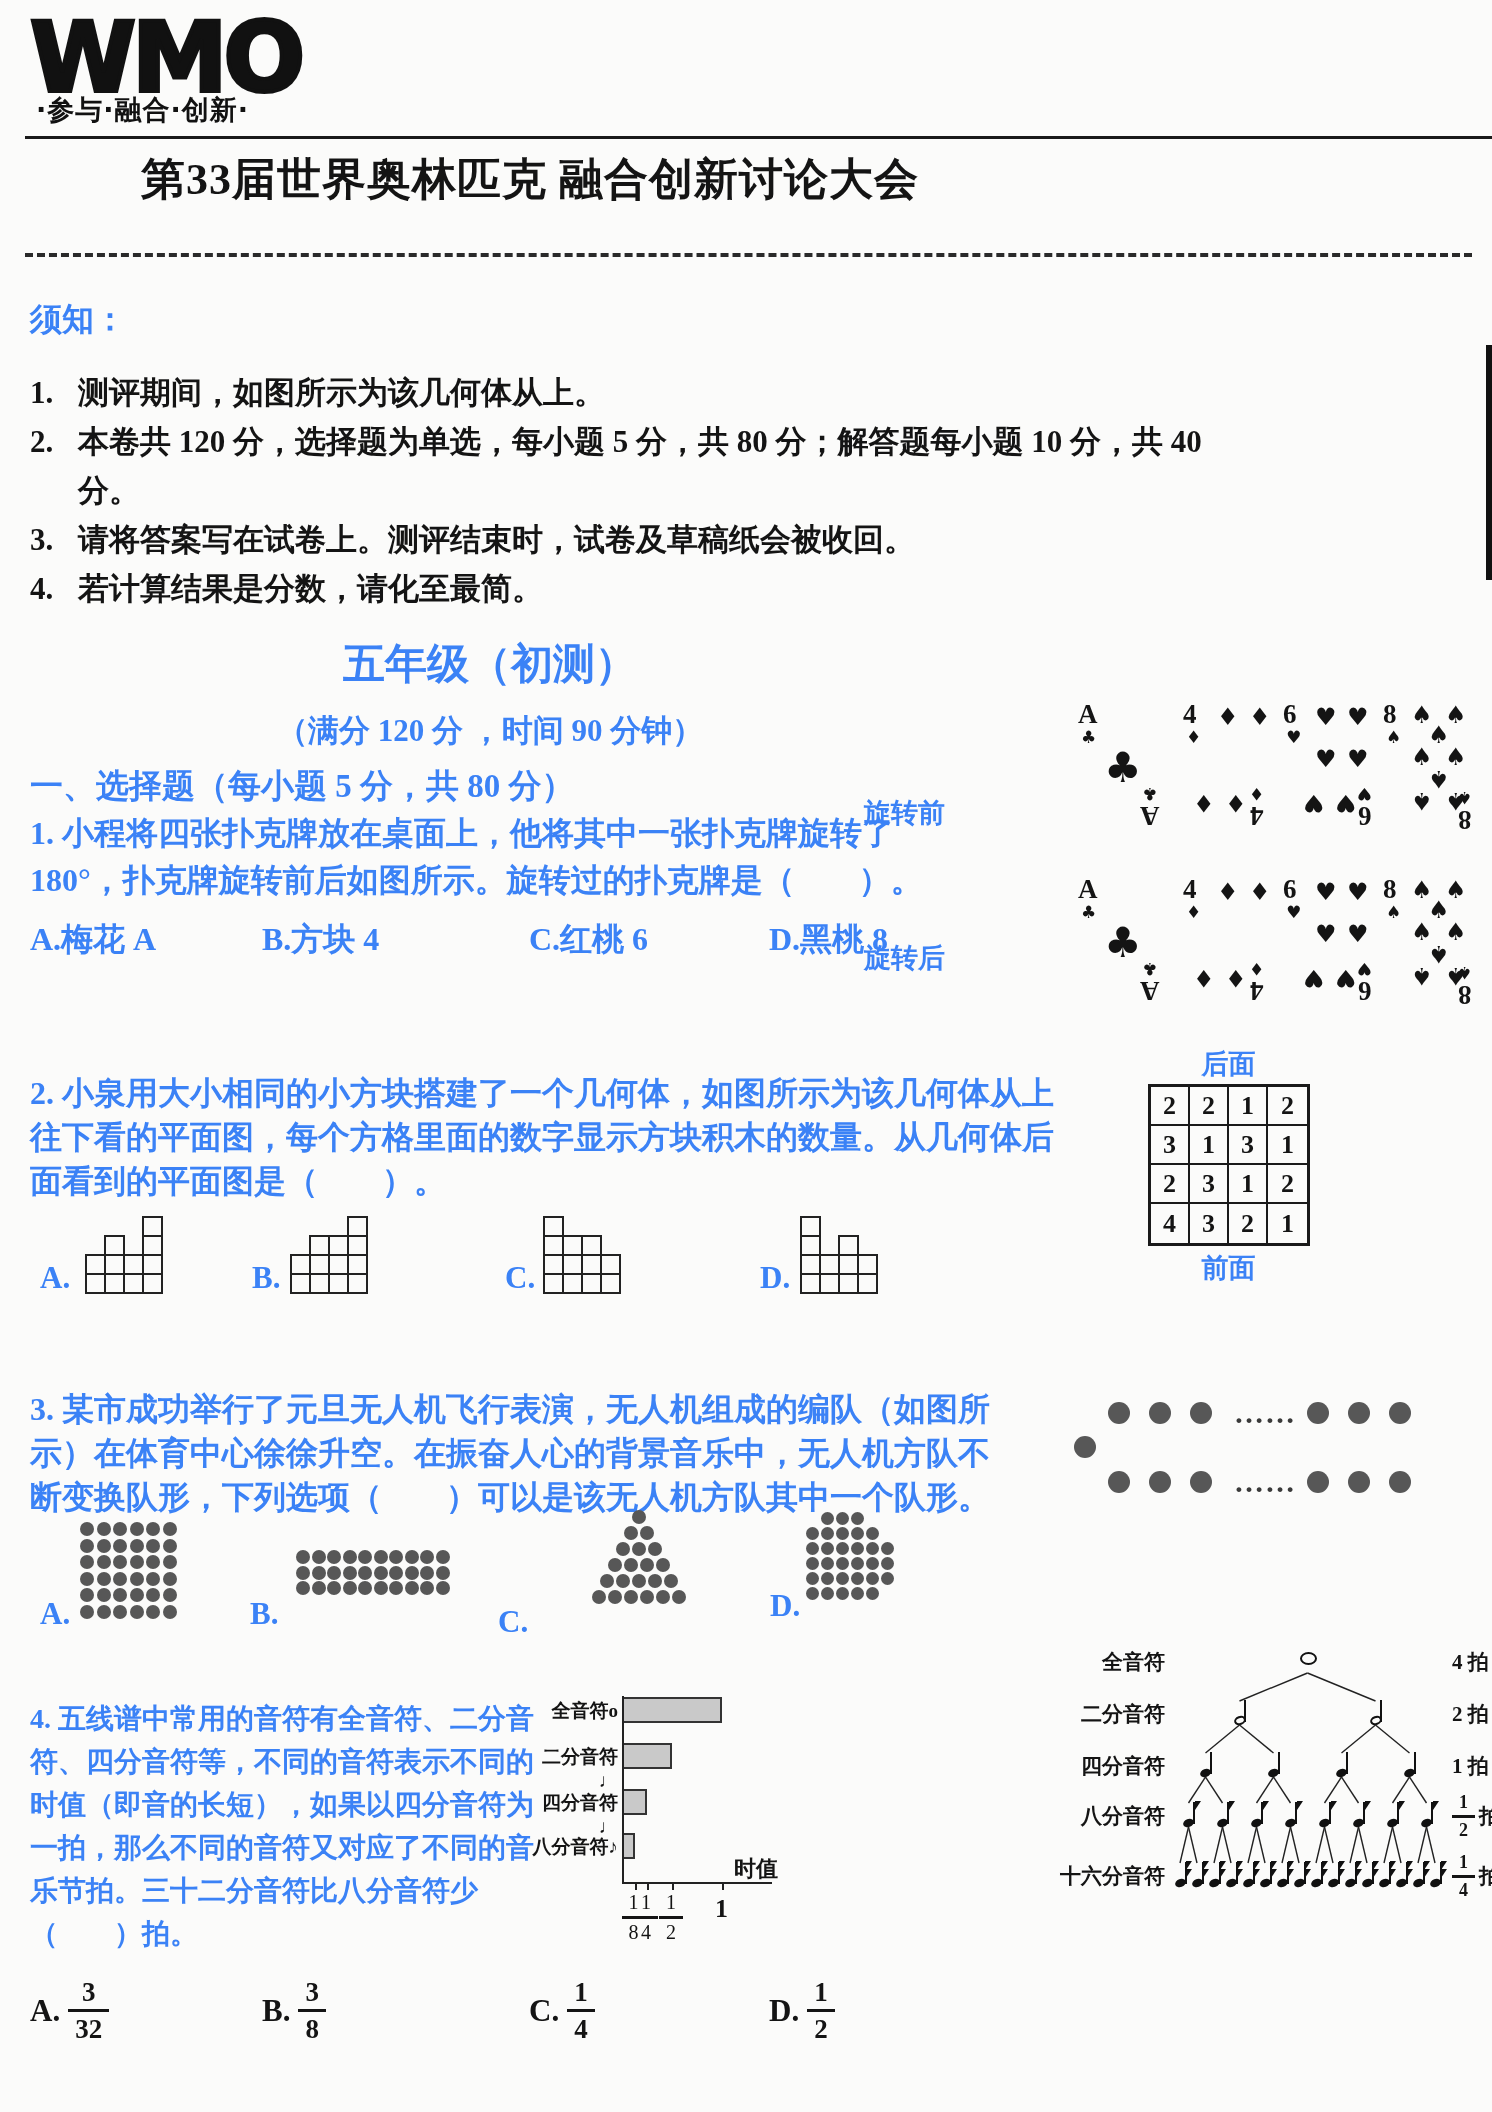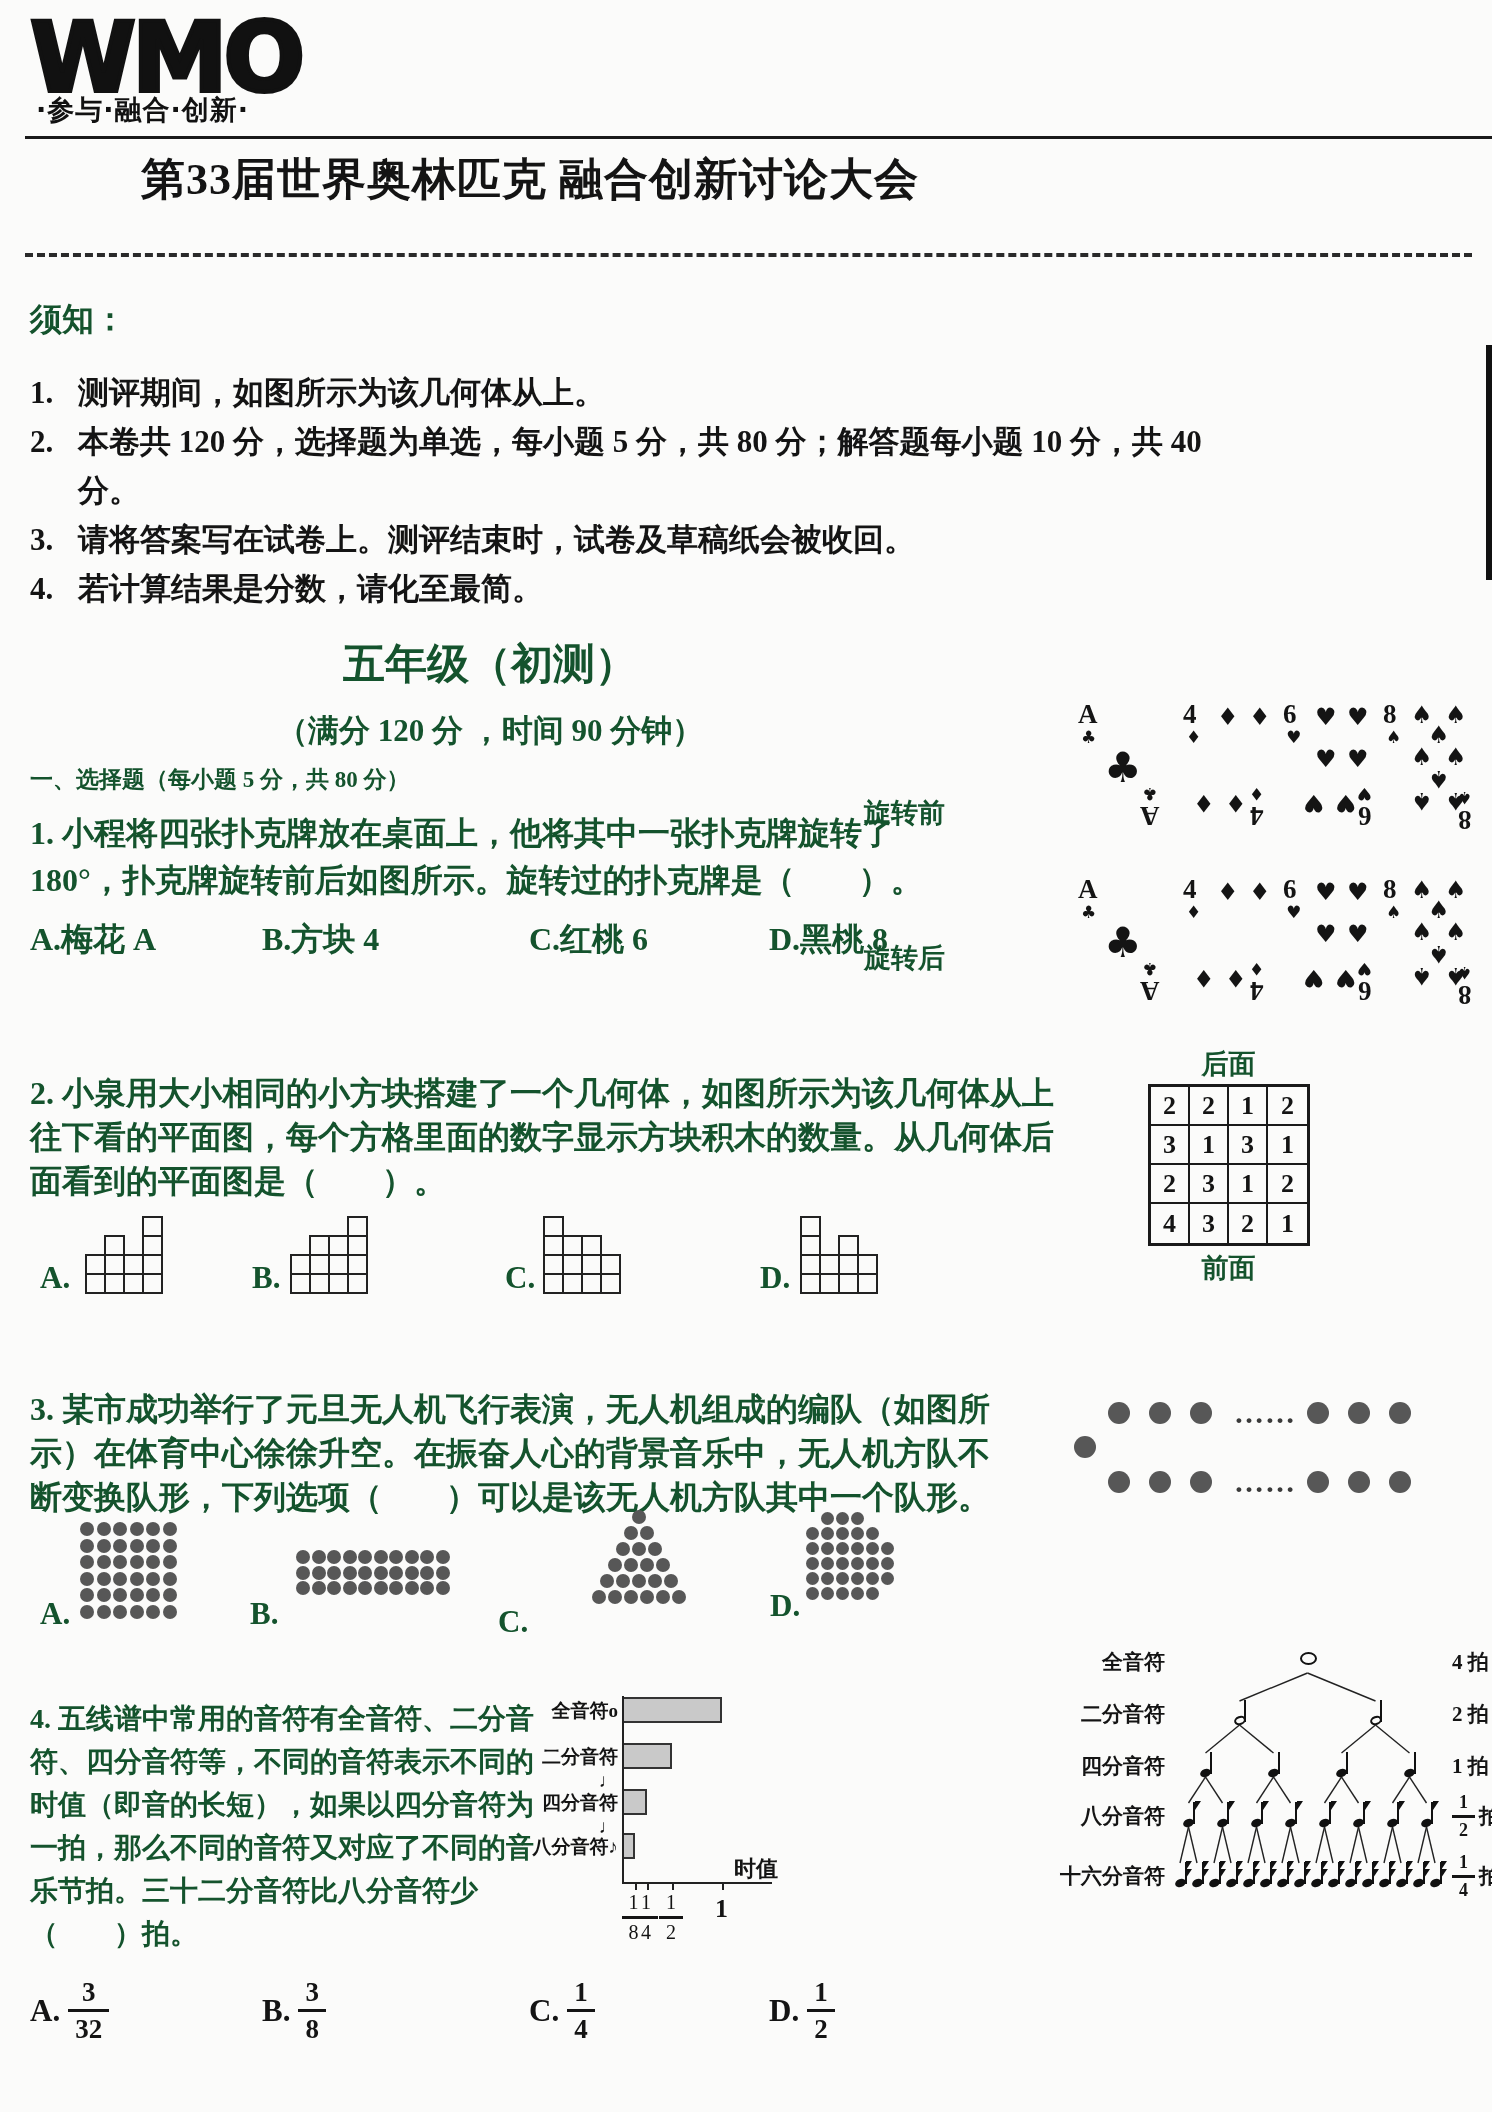--- a/index.html
+++ b/index.html
@@ -1,35 +1,35 @@
 <!DOCTYPE html>
 <html><head>
 <meta charset="utf-8">
 <style>
   html,body{margin:0;padding:0;background:#888;}
   .page{position:relative;width:1492px;height:2112px;background:#fbfbfa;margin:0 auto;
         font-family:"Liberation Serif","DejaVu Serif",serif;color:#141414;overflow:hidden;}
-  .t{position:absolute;white-space:nowrap;font-size:32px;font-weight:600;color:#14532d;}
+  .t{position:absolute;white-space:nowrap;font-size:32px;font-weight:600;color:#3b82f6;}
   .t4{font-size:28px;}
   .logo{position:absolute;left:30px;top:2px;font-family:"DejaVu Sans","Liberation Sans",sans-serif;
         font-size:96px;font-weight:900;letter-spacing:-4px;color:#111;-webkit-text-stroke:4px #111;}
   .tagline{position:absolute;left:36px;top:92px;font-family:"DejaVu Sans","Liberation Sans",sans-serif;
         font-size:27px;font-weight:900;letter-spacing:1px;color:#111;}
   .rule{position:absolute;left:25px;top:136px;width:1467px;height:3px;background:#1a1a1a;}
   .title{position:absolute;left:0;top:150px;width:1060px;text-align:center;
         font-size:44px;font-weight:900;letter-spacing:1px;}
   .dashline{position:absolute;left:25px;top:253px;width:1447px;border-top:4px dashed #2a2a2a;}
   .notice-h{font-size:32px;font-weight:700;}
   #notice{position:absolute;left:30px;top:368px;width:1200px;font-size:31px;font-weight:600;line-height:49px;}
   .nitem{display:flex;}
   .nnum{width:48px;flex:none;}
   .ntext{width:1135px;}
   .grade{left:0;top:636px;width:980px;text-align:center;font-size:42px;font-weight:900;}
   .subtitle{left:0;top:710px;width:980px;text-align:center;font-size:31px;}
-  .section{font-size:23px;}
+  .section{font-size:33px;}
   .section b{font-weight:900;}
   .lbl{font-size:27px;font-weight:700;}
   
   .card{position:absolute;width:92px;height:132px;}
   .card div{position:absolute;}
   .crank{font-size:27px;font-weight:700;line-height:1;font-family:"Liberation Serif",serif;}
   .csuit{font-size:17px;line-height:1;font-family:"DejaVu Sans",sans-serif;}
   .csuit2{font-size:17px;line-height:1;font-family:"DejaVu Sans",sans-serif;}
   .pip{font-size:24px;line-height:1;font-family:"DejaVu Sans",sans-serif;}
   .pip.down{transform:rotate(180deg);}

